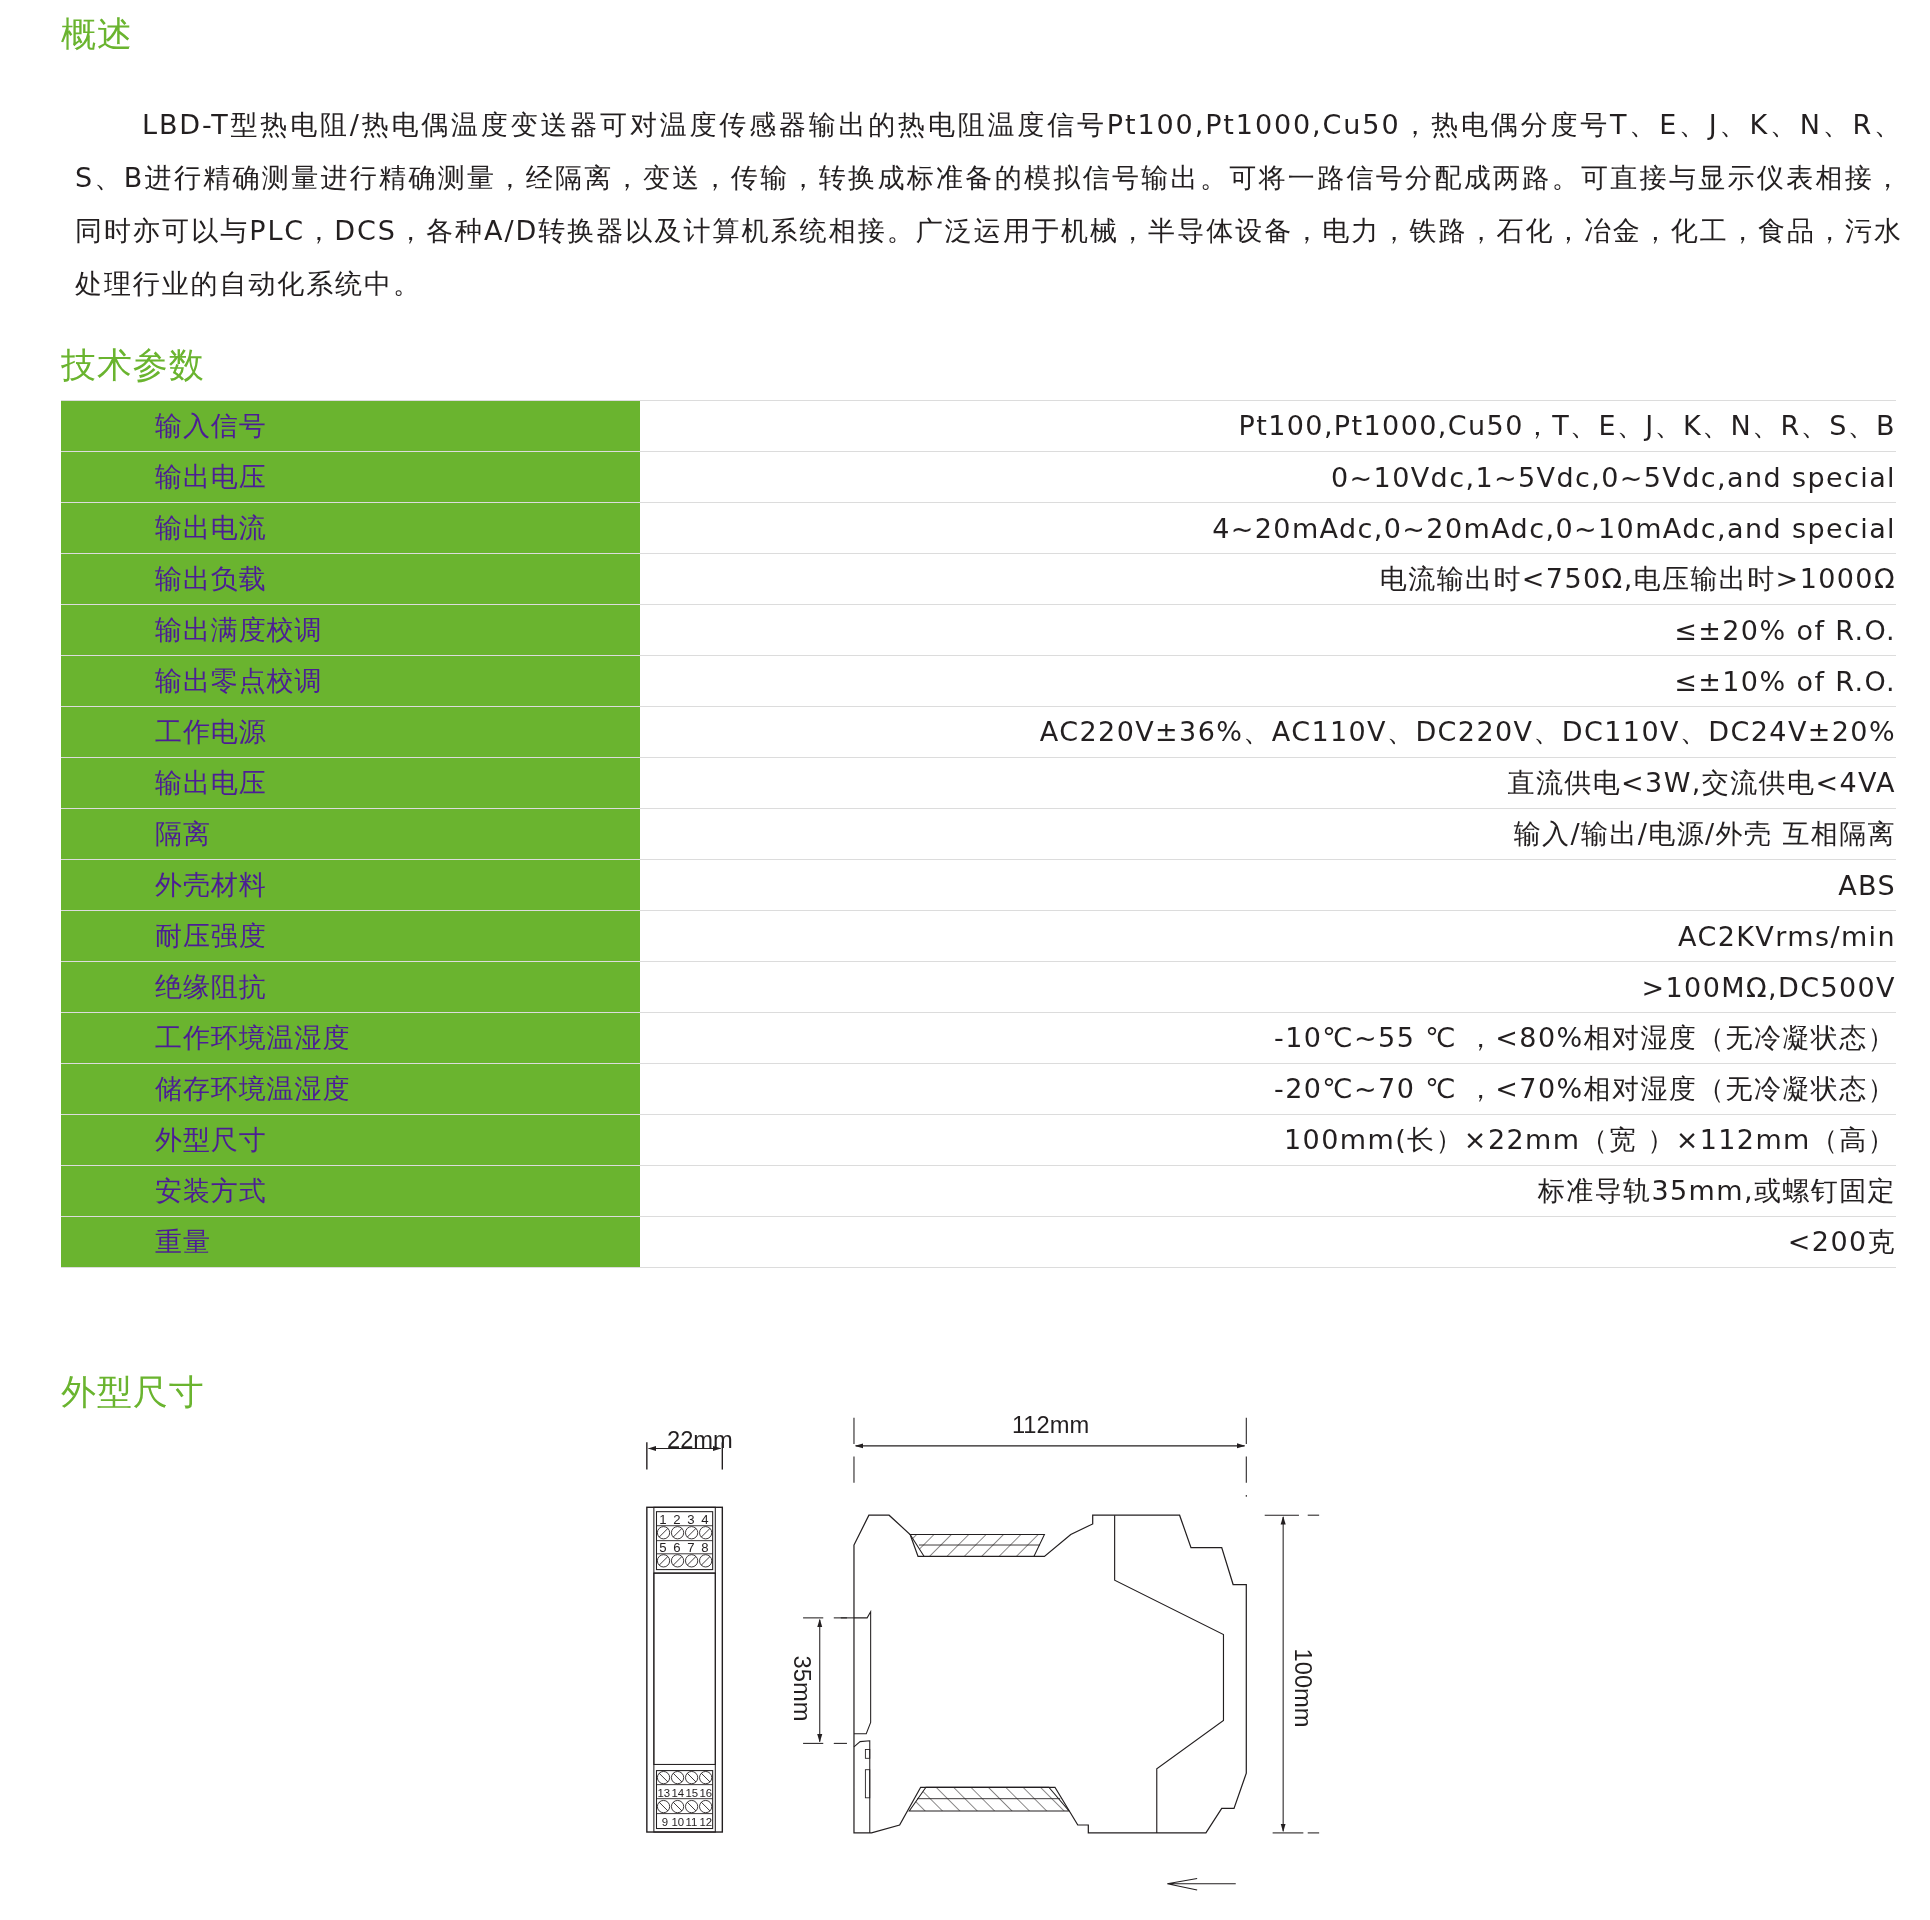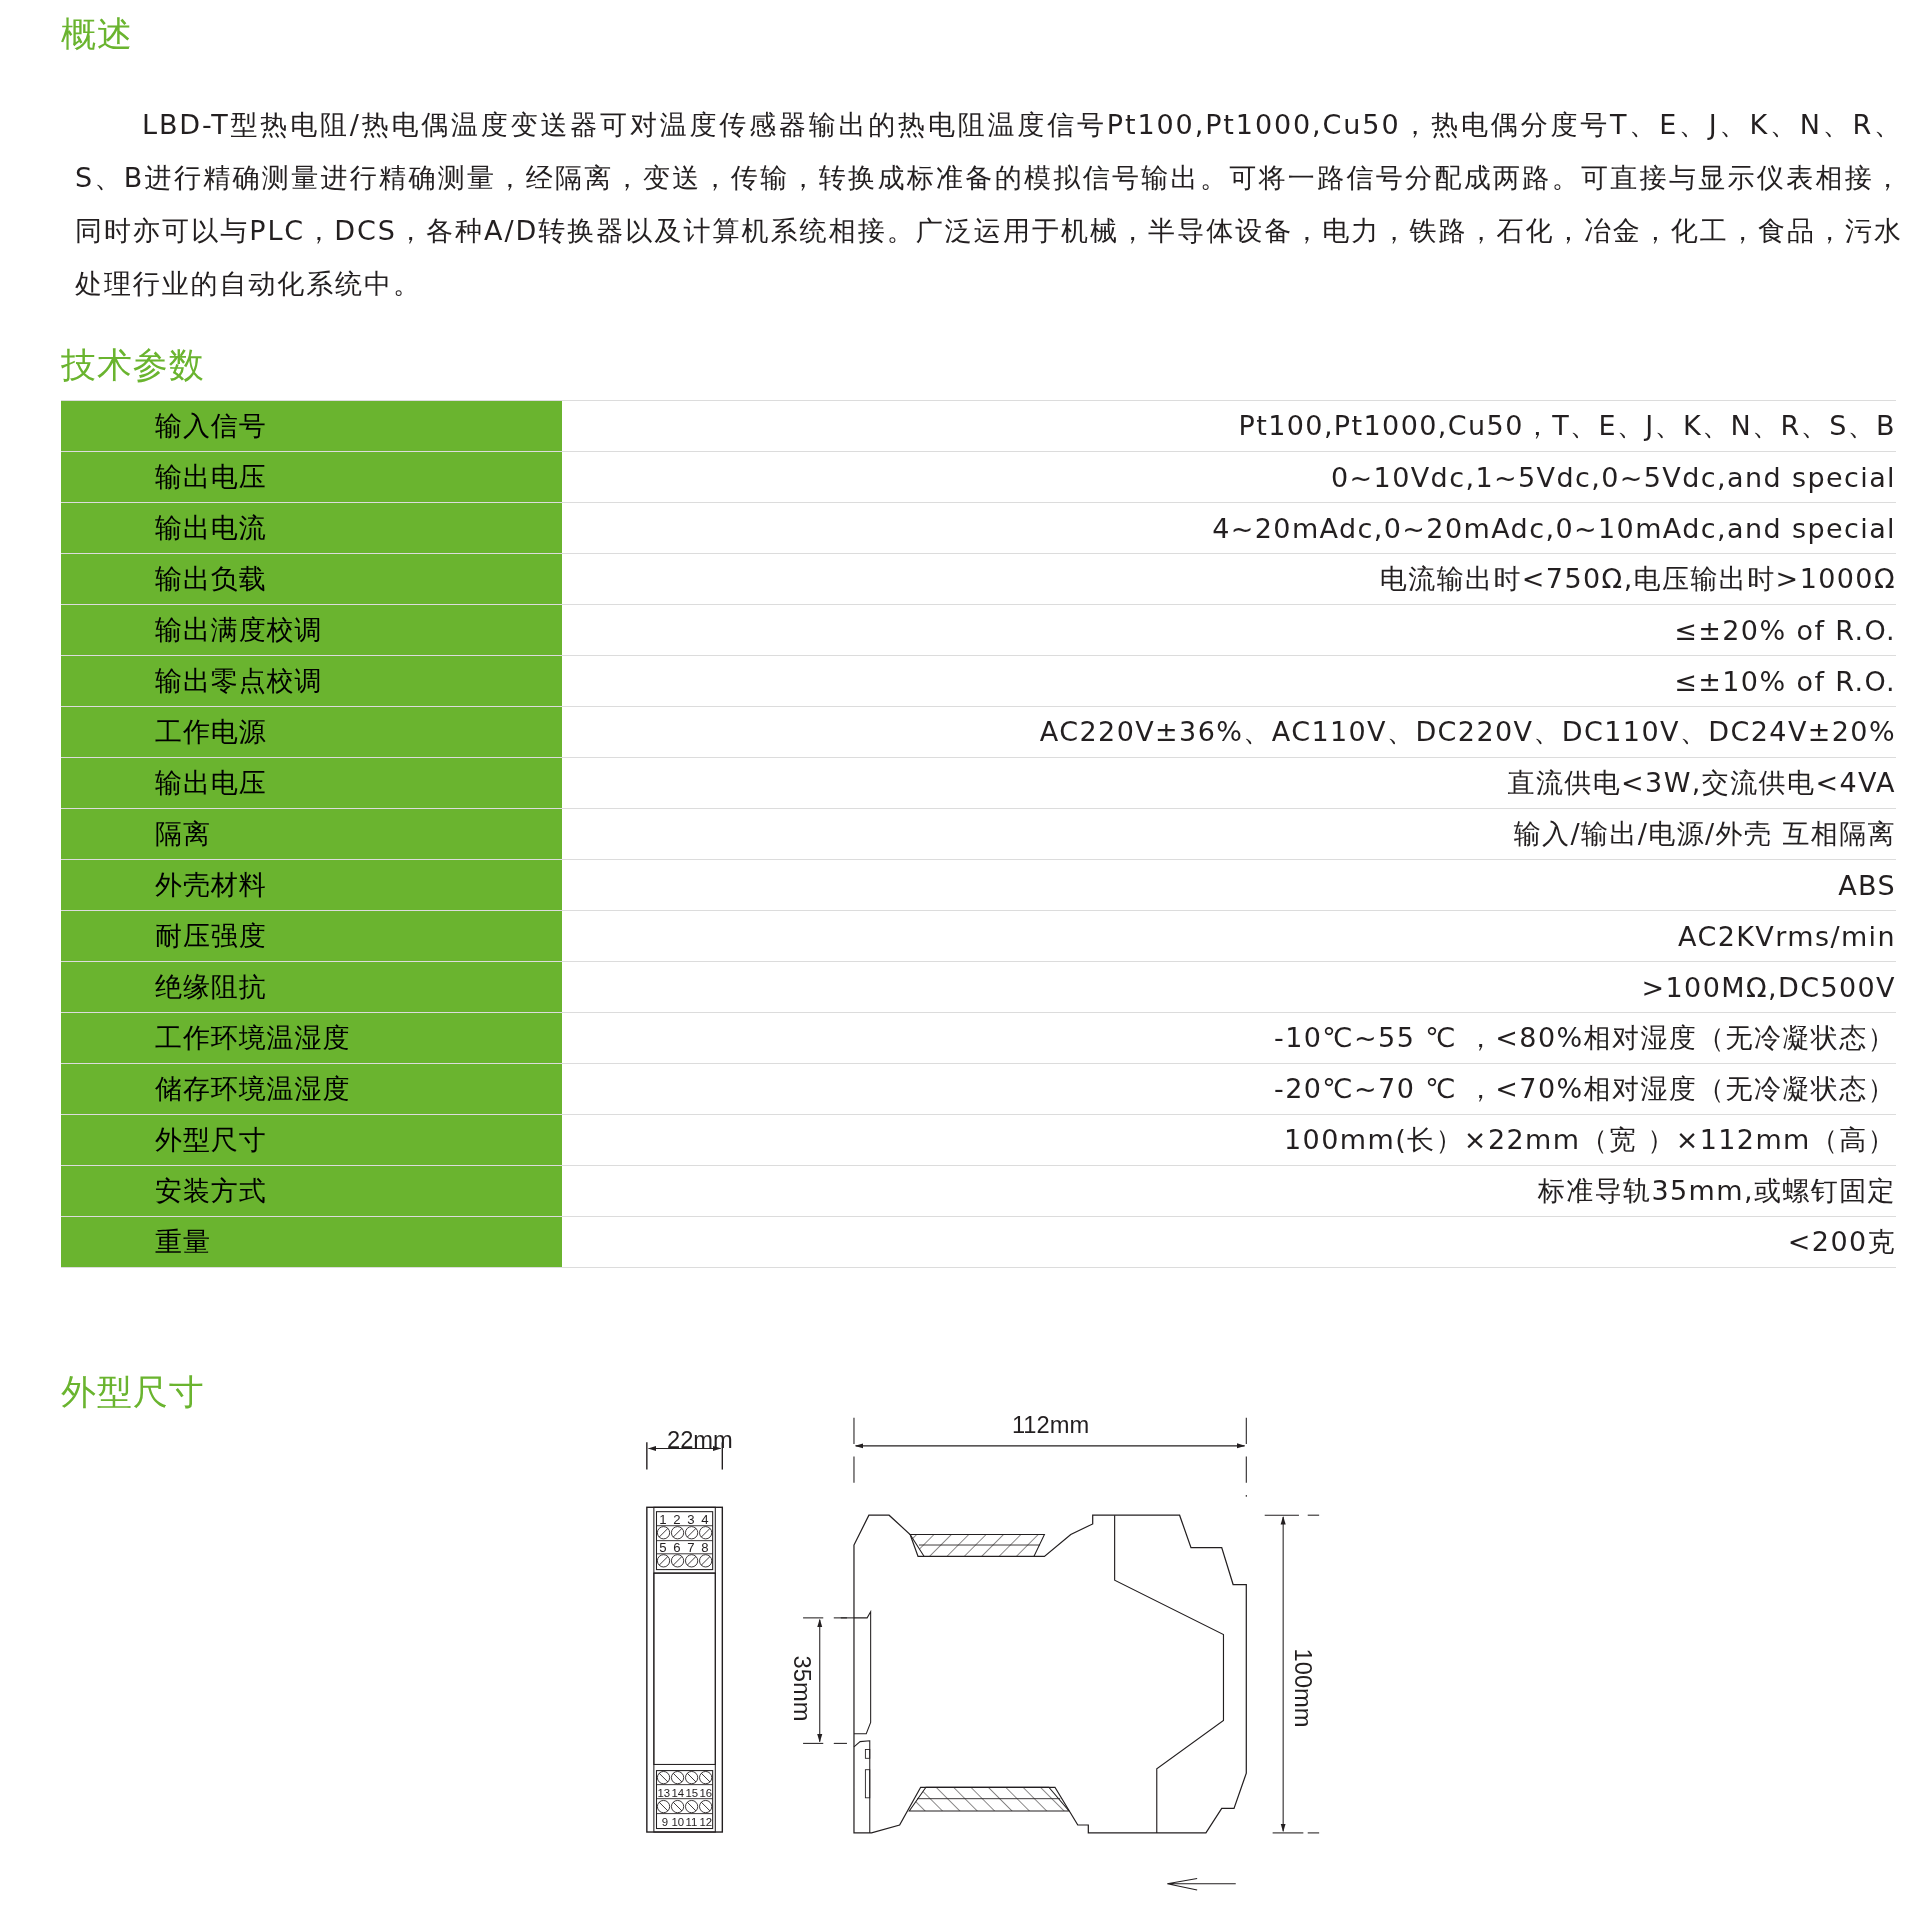--- a/index.html
+++ b/index.html
@@ -6,21 +6,21 @@
   body { width: 1930px; height: 1921px; position: relative; overflow: hidden;
          font-family: "DejaVu Sans", "Liberation Sans", sans-serif; color: #231f20; }
   .section-title { position: absolute; left: 61px; font-size: 35px; color: #6ab42f; letter-spacing: 0.9px; text-align: center; }
   .intro { position: absolute; left: 63px; top: 86px; width: 1852px; font-size: 27px; line-height: 53px;
            color: #231f20; letter-spacing: 1.9px; text-align: justify; }
   .intro p { margin: 12px; text-indent: 67px; }
   .spec-table { position: absolute; left: 61px; top: 400px; width: 1835px; border-collapse: collapse; }
   .spec-row { height: 51px; }
   .spec-row td { padding: 0; border-top: 1.8px solid #dcdcdc; vertical-align: middle; }
   .spec-table tr:last-child td { border-bottom: 1.8px solid #dcdcdc; }
-  .spec-label { width: 501px; background: #6ab42f; color: #000000; font-size: 27px; padding-left: 94px !important;
+  .spec-label { width: 579px; background: #6ab42f; color: #4c1d95; font-size: 27px; padding-left: 94px !important;
                 box-sizing: border-box; letter-spacing: 0.9px; }
   .spec-value { font-size: 27px; padding-left: 97px !important; letter-spacing: 1.4px; color: #231f20; text-align: right; }
   .drawing { position: absolute; left: 0; top: 0; }
   .dim-text { font-family: "Liberation Sans", sans-serif; font-size: 27px; fill: #231f20; }
   .term-num { font-family: "Liberation Sans", sans-serif; font-size: 15px; fill: #231f20; }
 </style>
 </head>
 <body>
 
 <div class="section-title" style="top:10.5px;">概述</div>

